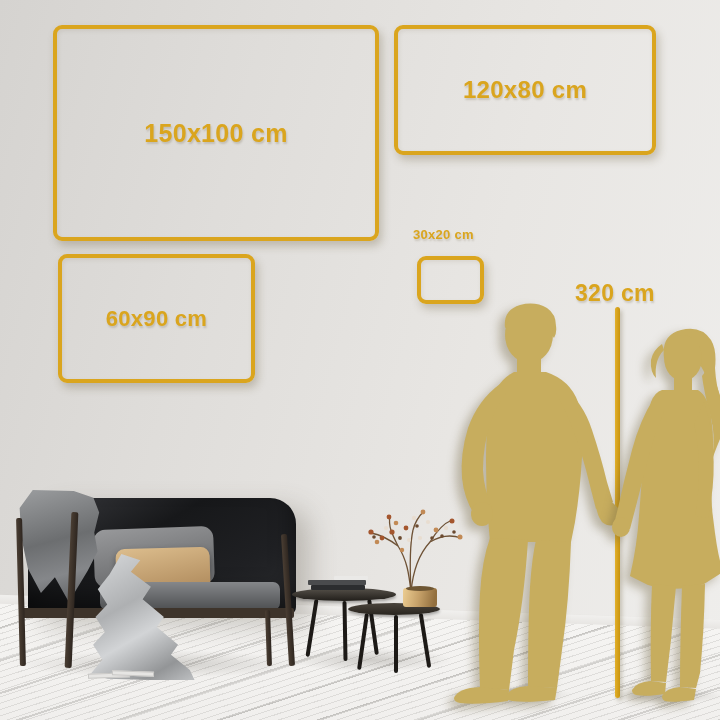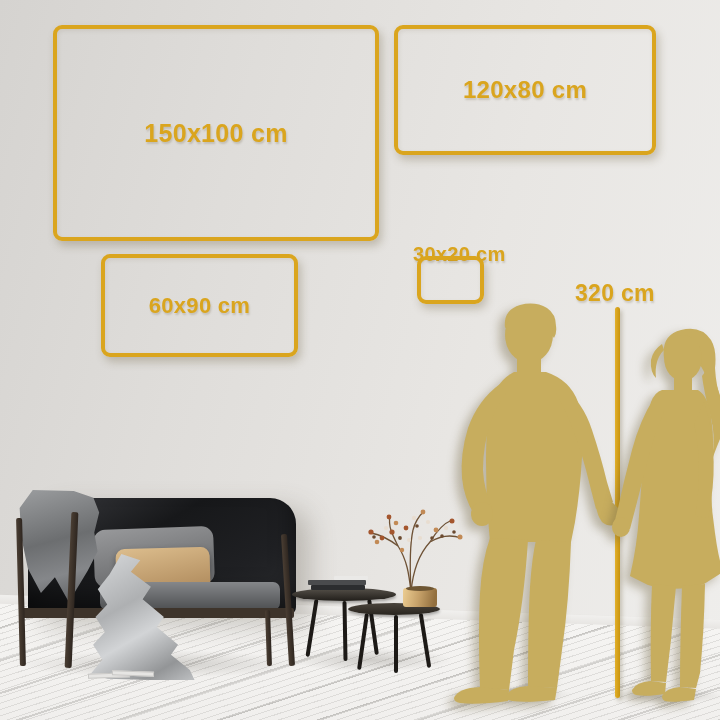--- a/index.html
+++ b/index.html
@@ -33,26 +33,26 @@
   
   .size-frame{
     position:absolute;box-sizing:border-box;border:4px solid var(--gold);
     border-radius:9px;display:flex;align-items:center;justify-content:center;
     color:var(--gold);font-weight:bold;letter-spacing:.3px;
     box-shadow:3px 5px 8px rgba(96,83,48,.28),inset 1px 2px 4px rgba(96,83,48,.10);
   }
   .size-label{text-shadow:1px 2px 2px rgba(96,83,48,.22);}
   .f1{left:53px;top:25px;width:326px;height:216px;font-size:25px;}
   .f2{left:394px;top:25px;width:262px;height:130px;font-size:24px;}
-  .f3{left:58px;top:254px;width:197px;height:103px;font-size:22px;margin-left:43px;}
+  .f3{left:58px;top:254px;width:197px;height:129px;font-size:22px;}
   .f4{left:270px;top:256px;width:123px;height:87px;font-size:20px;}
   .f5{left:417px;top:256px;width:67px;height:48px;}
   .label-30x20{
-    position:absolute;left:413px;top:227px;font-size:20px;font-weight:bold;
-    color:var(--gold);letter-spacing:.3px;text-shadow:1px 2px 2px rgba(96,83,48,.22);margin-top:16px;
+    position:absolute;left:413px;top:227px;font-size:13px;font-weight:bold;
+    color:var(--gold);letter-spacing:.3px;text-shadow:1px 2px 2px rgba(96,83,48,.22);
   }
   
   .height-label{
     position:absolute;left:575px;top:280px;font-size:23px;font-weight:bold;
     color:var(--gold);letter-spacing:.3px;text-shadow:1px 2px 2px rgba(96,83,48,.22);
   }
   .height-line{
     position:absolute;left:615px;top:307px;width:5px;height:391px;
     background:linear-gradient(90deg,#e3b02a,#c8940f);border-radius:3px;
     box-shadow:2px 3px 4px rgba(96,83,48,.3);

